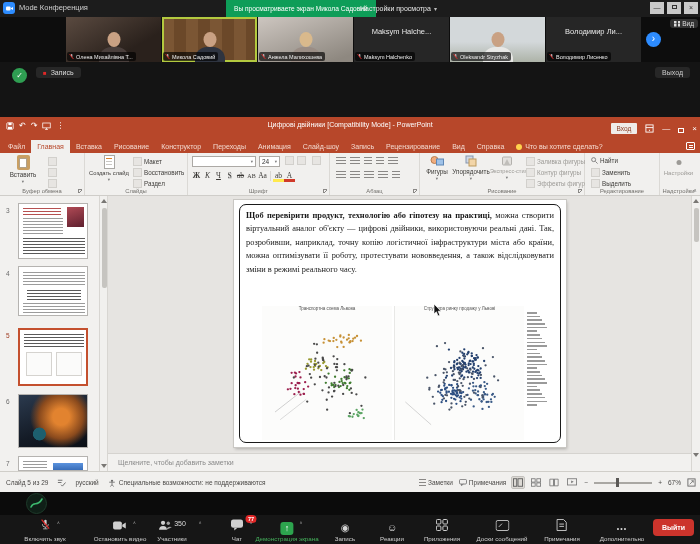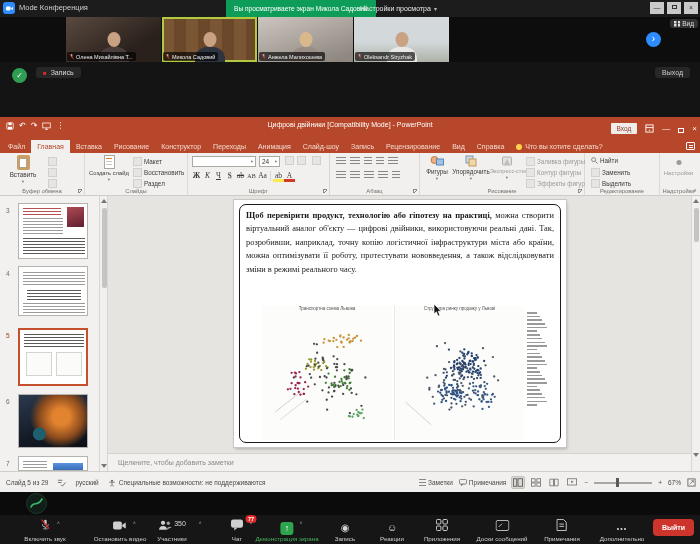--- a/index.html
+++ b/index.html
@@ -214,31 +214,51 @@
             <span class="torso"></span>
           </div>
         <div class="npill">
             <svg width="5" height="7" viewBox="0 0 8 10">
               <rect x="3" y="1" width="2.4" height="5" rx="1.2" fill="#bbb"></rect>
               <line x1="1" y1="1" x2="7" y2="9" stroke="#e02828" stroke-width="1.4"></line>
             </svg>
             <span>Анжела Малихошева</span>
           </div>
       </div>
+      <div class="tile t4">
+        <div class="bigname">Maksym Halche...</div>
+        <div class="npill">
+            <svg width="5" height="7" viewBox="0 0 8 10">
+              <rect x="3" y="1" width="2.4" height="5" rx="1.2" fill="#bbb"></rect>
+              <line x1="1" y1="1" x2="7" y2="9" stroke="#e02828" stroke-width="1.4"></line>
+            </svg>
+            <span>Maksym Halchenko</span>
+          </div>
+      </div>
       <div class="tile t5">
         <div class="person">
             <span class="head"></span>
             <span class="torso"></span>
           </div>
         <div class="npill">
             <svg width="5" height="7" viewBox="0 0 8 10">
               <rect x="3" y="1" width="2.4" height="5" rx="1.2" fill="#bbb"></rect>
               <line x1="1" y1="1" x2="7" y2="9" stroke="#e02828" stroke-width="1.4"></line>
             </svg>
             <span>Oleksandr Stryzhak</span>
+          </div>
+      </div>
+      <div class="tile t6">
+        <div class="bigname">Володимир Ли...</div>
+        <div class="npill">
+            <svg width="5" height="7" viewBox="0 0 8 10">
+              <rect x="3" y="1" width="2.4" height="5" rx="1.2" fill="#bbb"></rect>
+              <line x1="1" y1="1" x2="7" y2="9" stroke="#e02828" stroke-width="1.4"></line>
+            </svg>
+            <span>Володимир Лисенко</span>
           </div>
       </div>
     </div>
     <div class="nextpg">›</div>
     <div class="viewbtn">
         <span class="gridico"></span>
         <span>Вид</span>
       </div>
   </div>
 

